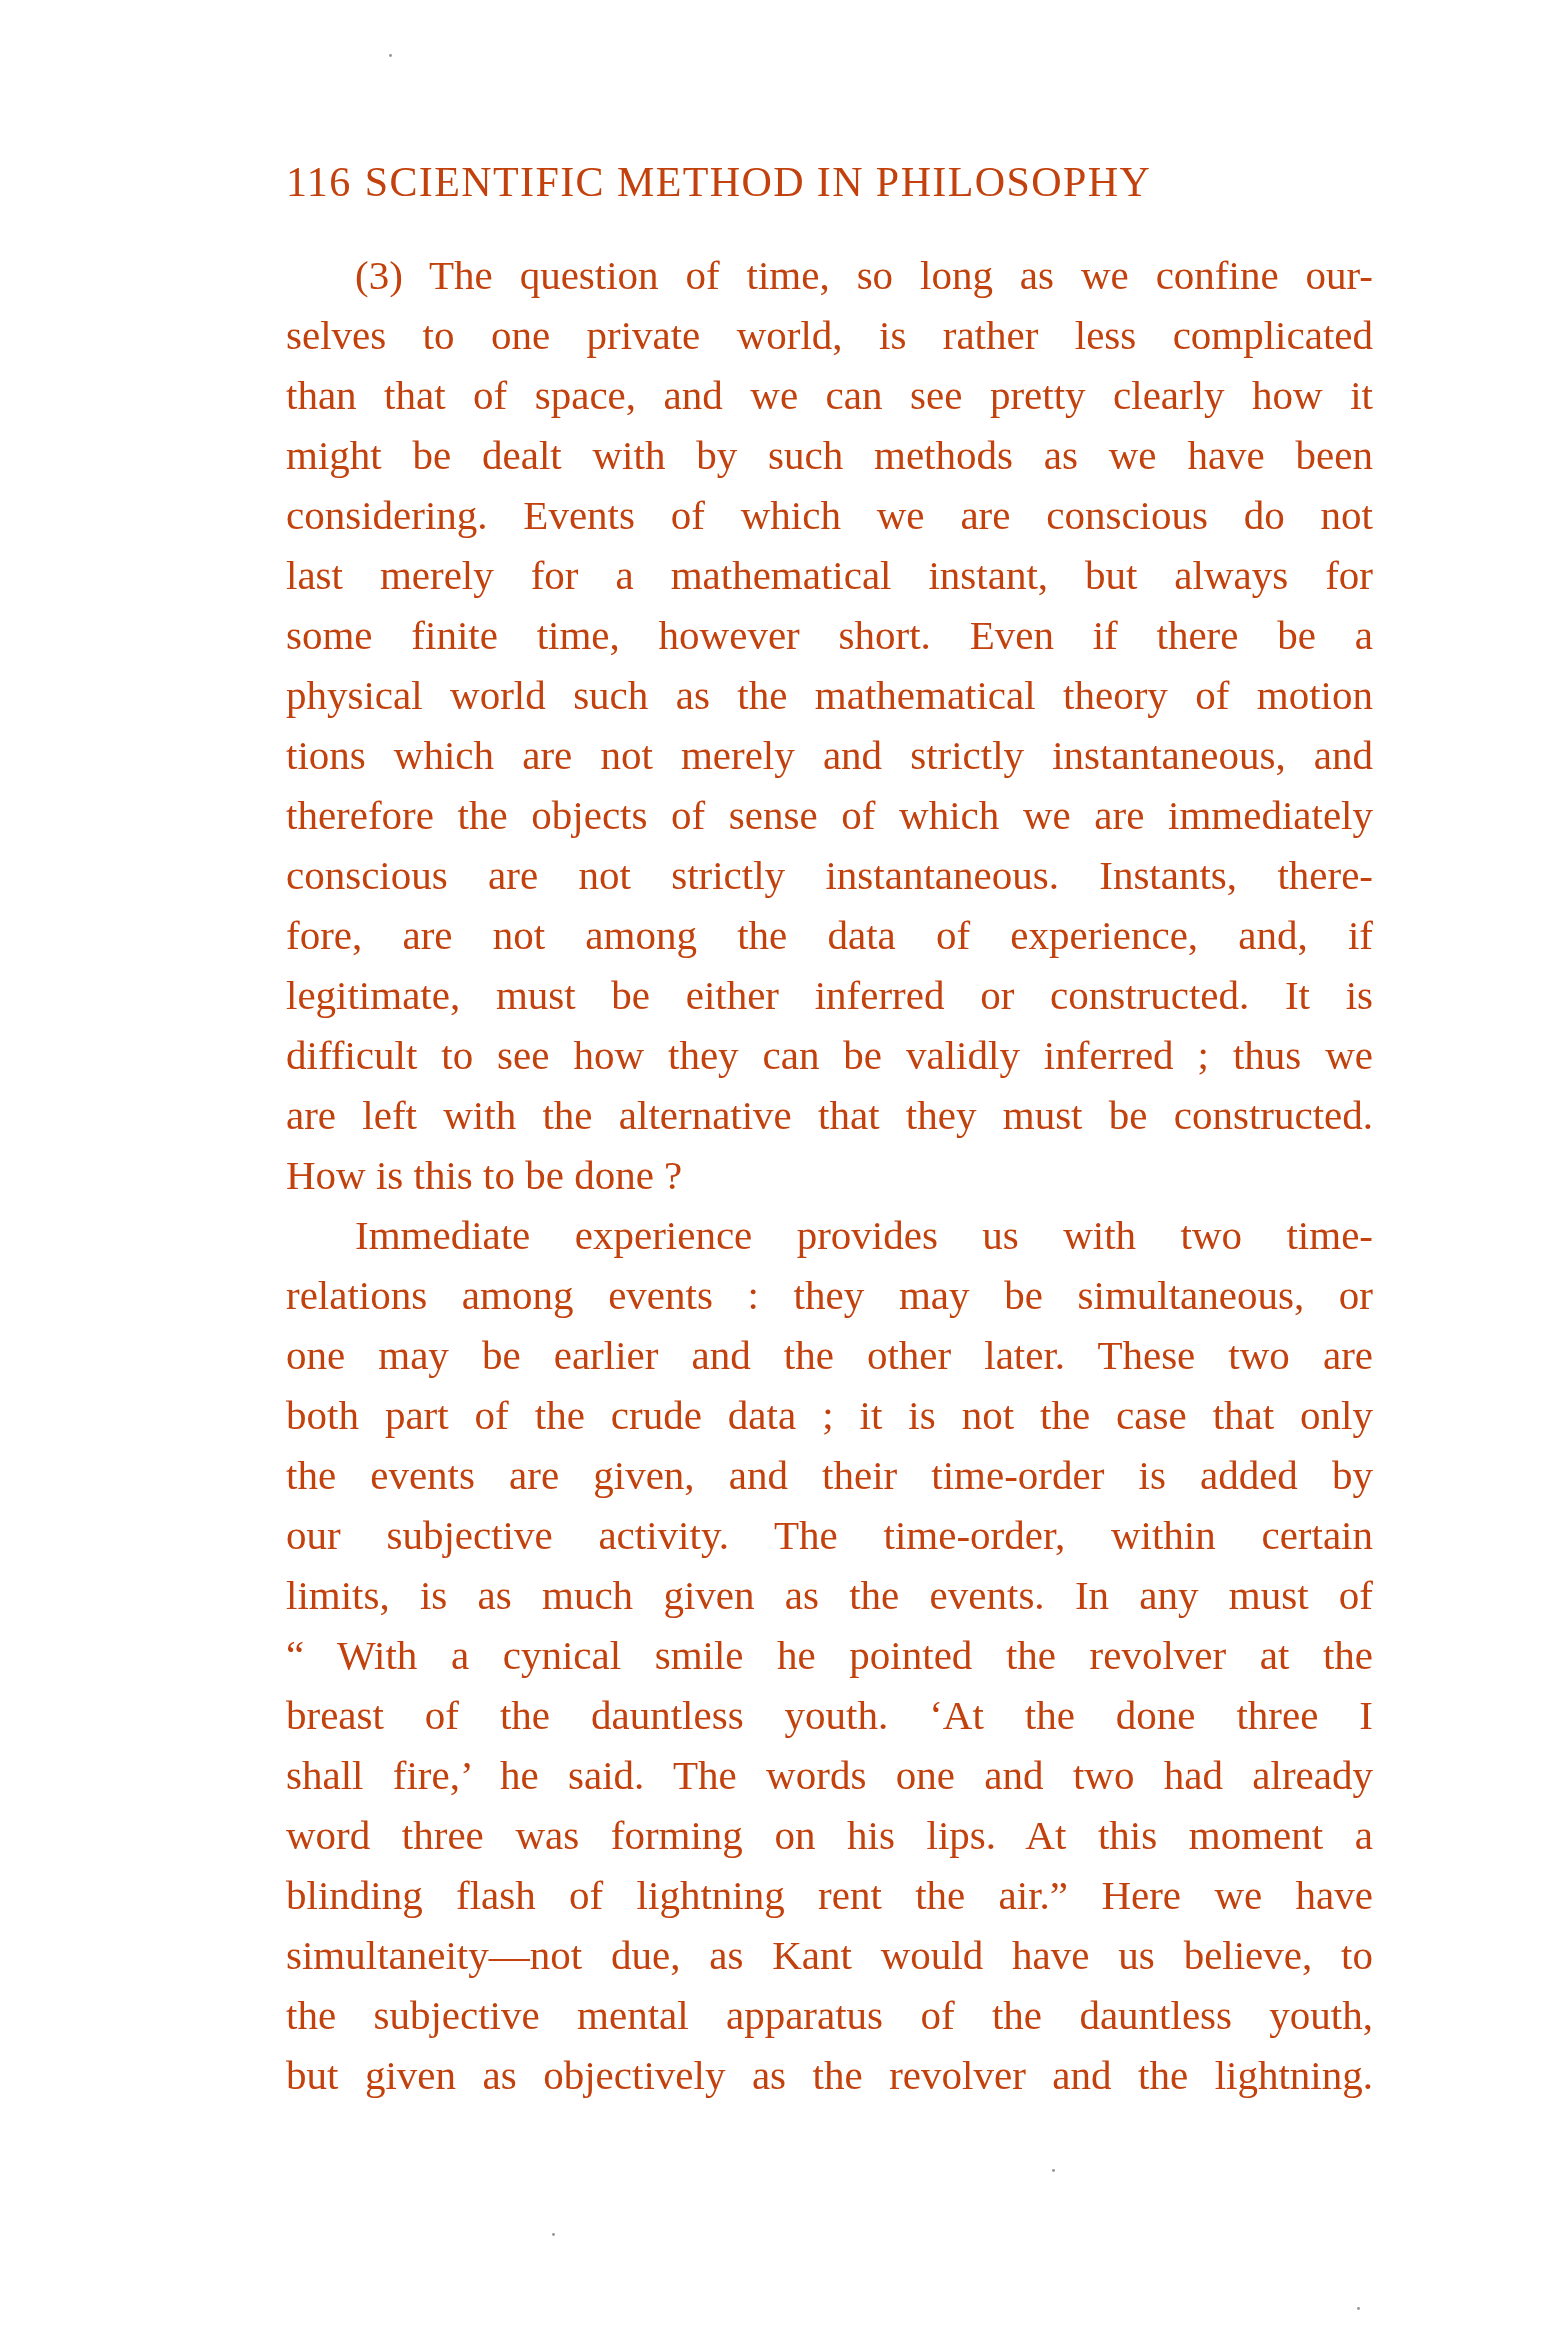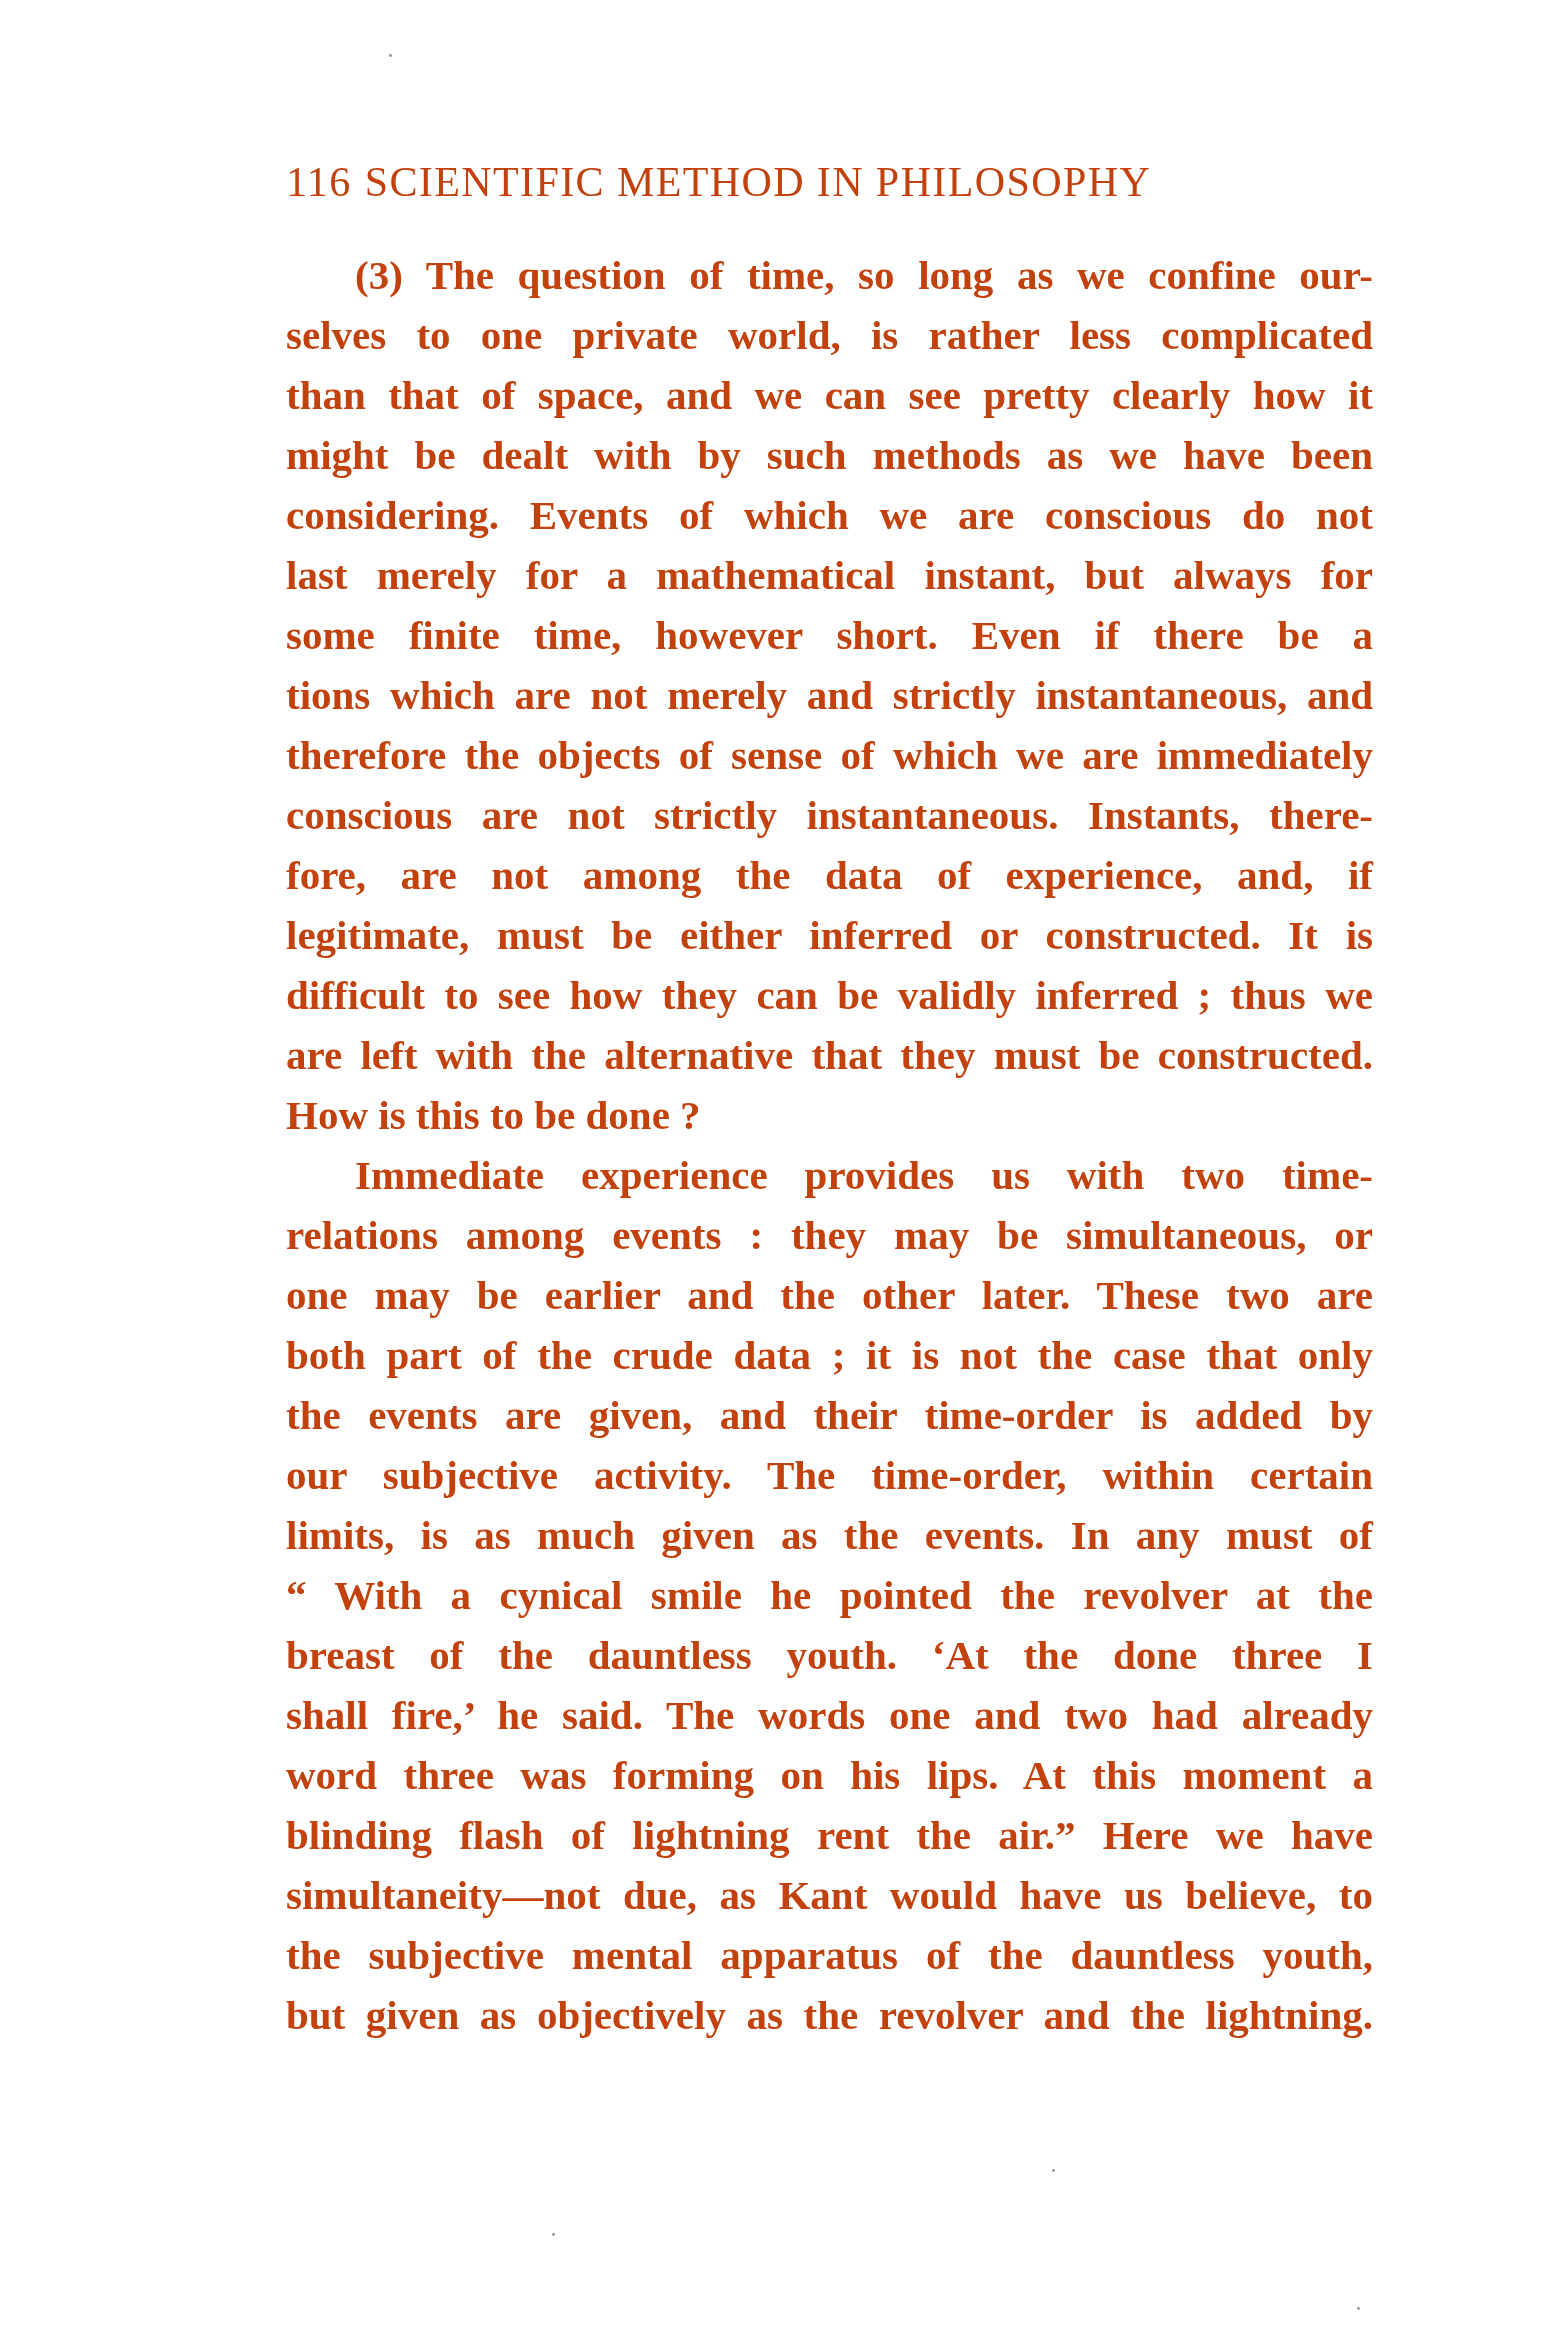--- a/index.html
+++ b/index.html
@@ -3,21 +3,21 @@
 <meta charset="utf-8">
 <style>
   html, body { margin:0; padding:0; background:#ffffff; }
   body { width:1565px; height:2352px; position:relative; overflow:hidden; }
   .page { position:absolute; left:286px; top:155px; width:1087px; font-family:"Liberation Serif", "DejaVu Serif", serif; color:#c2410c; }
   .header { font-size:42px; letter-spacing:1.4px; line-height:55px; height:55px; margin-bottom:35px; white-space:nowrap; }
   .header .num { margin-right:13px; }
   .line { font-size:41px; line-height:60px; height:60px; text-align:justify; text-align-last:justify; white-space:nowrap; overflow:visible; }
   .line.last { text-align-last:left; }
   .line.indent { padding-left:69px; }
-  .line .inner { display:block; text-align:justify; text-align-last:justify; white-space:normal;font-weight:bold; }
+  .line .inner { display:block; text-align:justify; text-align-last:justify; white-space:normal; }
   .line.last .inner { text-align-last:left; }
   .dot { position:absolute; width:2.8px; height:2.8px; background:#999; border-radius:50%; }
 </style>
 </head>
 <body>
 
 <div class="page">
   <div class="header">
     <span class="num">116</span><span>SCIENTIFIC METHOD IN PHILOSOPHY</span>
   </div>
@@ -36,20 +36,23 @@
         <span class="inner">might be dealt with by such methods as we have been</span>
       </div>
     <div class="line">
         <span class="inner">considering. Events of which we are conscious do not</span>
       </div>
     <div class="line">
         <span class="inner">last merely for a mathematical instant, but always for</span>
       </div>
     <div class="line">
         <span class="inner">some finite time, however short. Even if there be a</span>
+      </div>
+    <div class="line">
+        <span class="inner">physical world such as the mathematical theory of motion</span>
       </div>
     <div class="line">
         <span class="inner">tions which are not merely and strictly instantaneous, and</span>
       </div>
     <div class="line">
         <span class="inner">therefore the objects of sense of which we are immediately</span>
       </div>
     <div class="line">
         <span class="inner">conscious are not strictly instantaneous. Instants, there-</span>
       </div>

